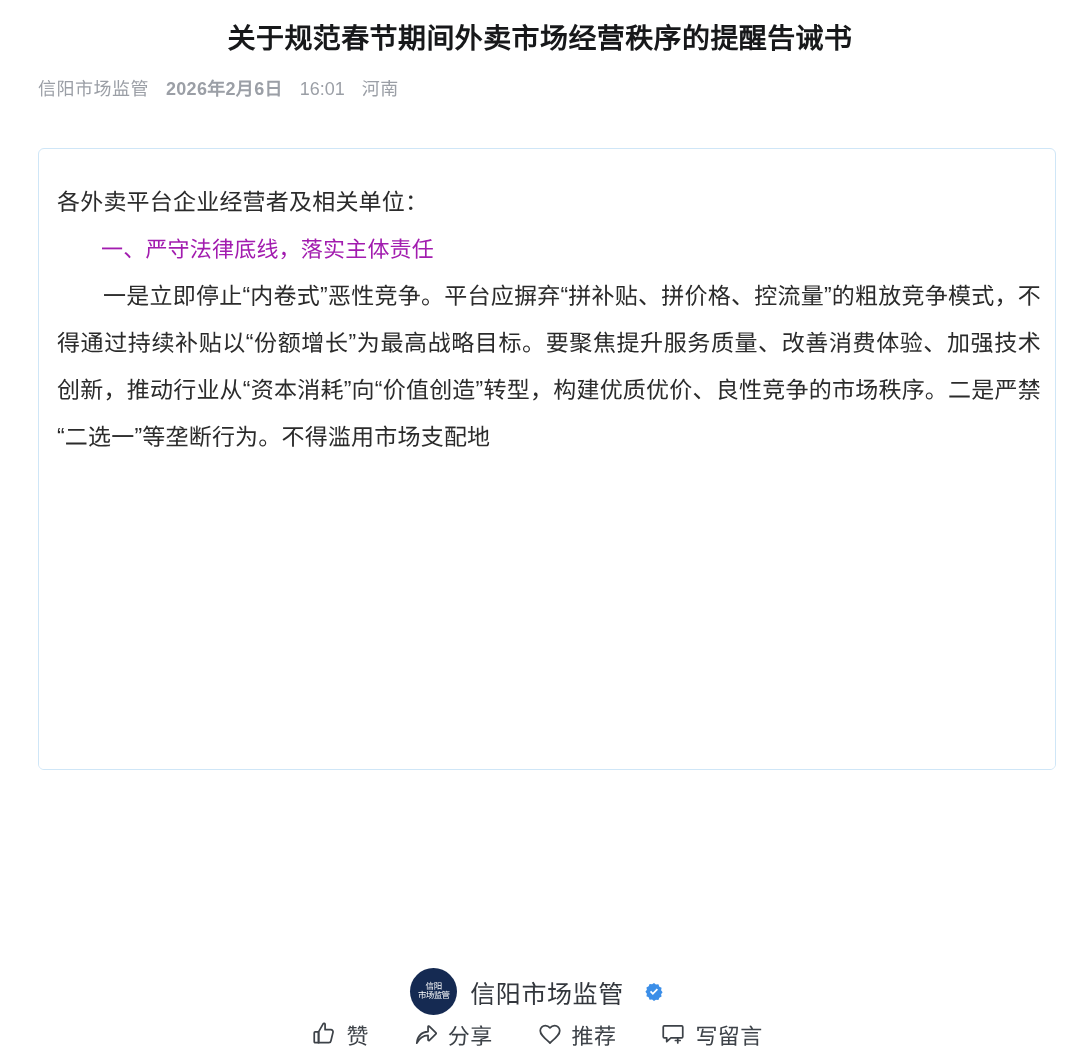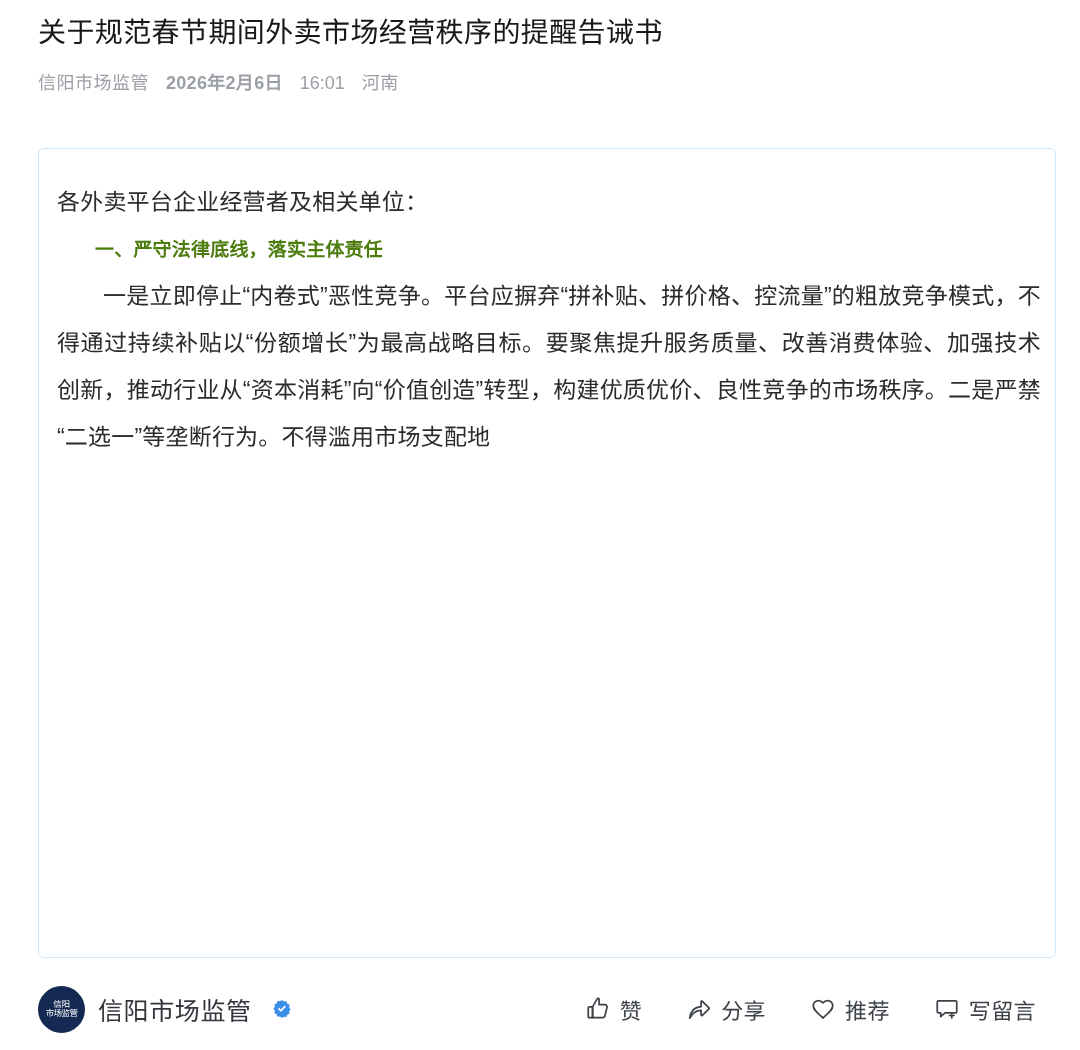--- a/index.html
+++ b/index.html
@@ -26,25 +26,26 @@
     background: #ffffff;
   }
 
   
   .article-header {
     padding: 14px 38px 0 38px;
   }
   .article-title {
     font-size: 28px;
     line-height: 38px;
-    font-weight: normal;
+    font-weight: bold;
     color: #17181a;
     letter-spacing: 0.4px;
-    margin: 0;
+    margin: 6px;
     padding: 0;
+    text-align: center;
   }
   .article-meta {
     margin-top: 19px;
     font-size: 18px;
     line-height: 24px;
     color: #9b9fa6;
     display: flex;
     align-items: baseline;
     gap: 17px;
     white-space: nowrap;
@@ -52,21 +53,21 @@
   .article-meta .meta-source { letter-spacing: 0.5px; }
   .article-meta .meta-date { letter-spacing: 0.3px; font-weight: bold; }
   .article-meta .meta-region { letter-spacing: 0.5px; }
 
   
   .content-card {
     position: absolute;
     left: 38px;
     top: 148px;
     width: 1018px;
-    height: 810px;
+    height: 622px;
     border: 1px solid #cfe6f7;
     border-radius: 6px;
     background: #ffffff;
     overflow: hidden;
   }
   .content-inner {
     padding: 30px 14px 0 18px;
   }
 
   .para {
@@ -74,24 +75,24 @@
     line-height: 47px;
     color: #2b2b2b;
     margin: 0;
     text-align: justify;
     text-justify: inter-ideograph;
     letter-spacing: 0.2px;
   }
   .para.indent { text-indent: 2em; }
 
   .section-heading {
-    font-size: 19px;
+    font-size: 22px;
     line-height: 47px;
-    font-weight: bold;
-    color: #4d7c0f;
+    font-weight: normal;
+    color: #a21caf;
     margin: 0;
     text-indent: 2em;
     letter-spacing: 0.2px;
   }
 
   
   .fade-mask {
     position: absolute;
     left: 0;
     right: 0;
@@ -106,20 +107,21 @@
     position: absolute;
     left: 0;
     top: 968px;
     width: 1080px;
     height: 82px;
     display: flex;
     align-items: center;
     justify-content: space-between;
     padding: 0 44px 0 38px;
     background: #ffffff;
+    flex-direction: column;
   }
 
   .author-block {
     display: flex;
     align-items: center;
     gap: 13px;
   }
   .avatar {
     width: 47px;
     height: 47px;
@@ -128,21 +130,21 @@
     color: #ffffff;
     display: flex;
     flex-direction: column;
     align-items: center;
     justify-content: center;
     line-height: 1.08;
     flex: none;
     overflow: hidden;
   }
   .avatar .av-l1 { font-size: 8.5px; letter-spacing: -0.3px; }
-  .avatar .av-l2 { font-size: 8.5px; letter-spacing: -0.6px; }
+  .avatar .av-l2 { font-size: 8.5px; letter-spacing: -0.6px; font-family: Liberation Mono, monospace; }
 
   .author-name {
     font-size: 25px;
     color: #33373d;
     letter-spacing: 0.6px;
     white-space: nowrap;
   }
   .verified-badge {
     width: 20px;
     height: 20px;

